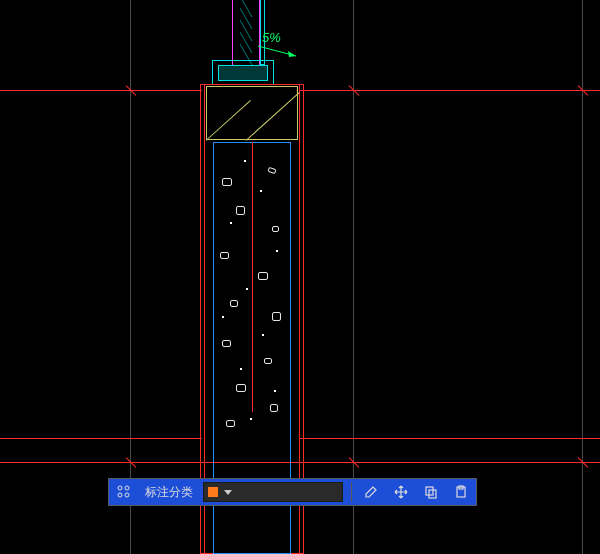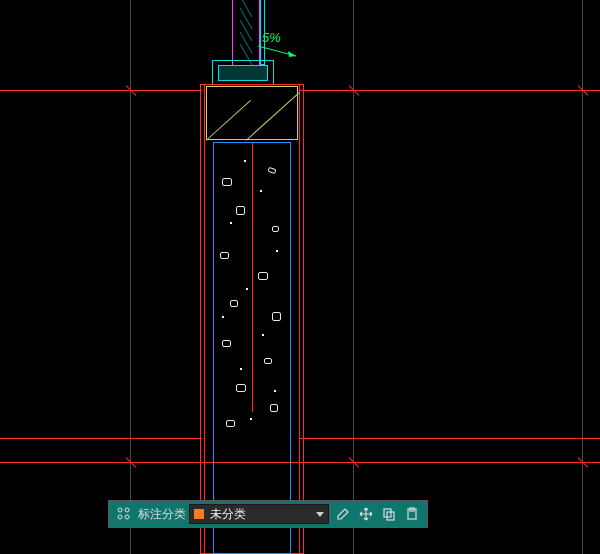--- a/index.html
+++ b/index.html
@@ -78,28 +78,28 @@
   .tick {
     position: absolute;
     width: 14px; height: 1px;
     background: #ff2a2a;
     transform: rotate(45deg);
   }
   
   .toolbar {
     position: absolute;
     left: 108px;
-    top: 500px;
+    top: 478px;
     height: 28px;
-    background: #0f766e;
+    background: #1d4ed8;
     border: 1px solid #5a5a5a;
     display: flex;
     align-items: center;
     padding: 0 4px;
-    gap: 1px;
+    gap: 8px;
     color: #ddd;
   }
   .tb-btn {
     width: 22px; height: 22px;
     display: flex; align-items: center; justify-content: center;
     color: #ddd;
   }
   .tb-label { padding: 0 2px; white-space: nowrap; }
   .tb-select {
     display: flex; align-items: center;
@@ -216,21 +216,20 @@
     <svg width="14" height="14" viewBox="0 0 14 14" fill="none" stroke="#ddd" stroke-width="1">
       <circle cx="3" cy="3" r="2"></circle>
         <circle cx="10" cy="3" r="2"></circle>
       <circle cx="3" cy="10" r="2"></circle>
         <circle cx="10" cy="10" r="2"></circle>
     </svg>
   </div>
   <span class="tb-label">标注分类</span>
   <div class="tb-select">
     <span class="tb-swatch"></span>
-    <span class="tb-select-text">未分类</span>
     <span class="tb-caret"></span>
   </div>
   <div class="sep"></div>
   <div class="tb-btn">
     <svg width="14" height="14" viewBox="0 0 14 14" fill="none" stroke="#ddd" stroke-width="1.2">
       <path d="M2 12 L2 9 L9 2 L12 5 L5 12 Z"></path>
     </svg>
   </div>
   <div class="tb-btn">
     <svg width="14" height="14" viewBox="0 0 14 14" fill="none" stroke="#ddd" stroke-width="1.2">

